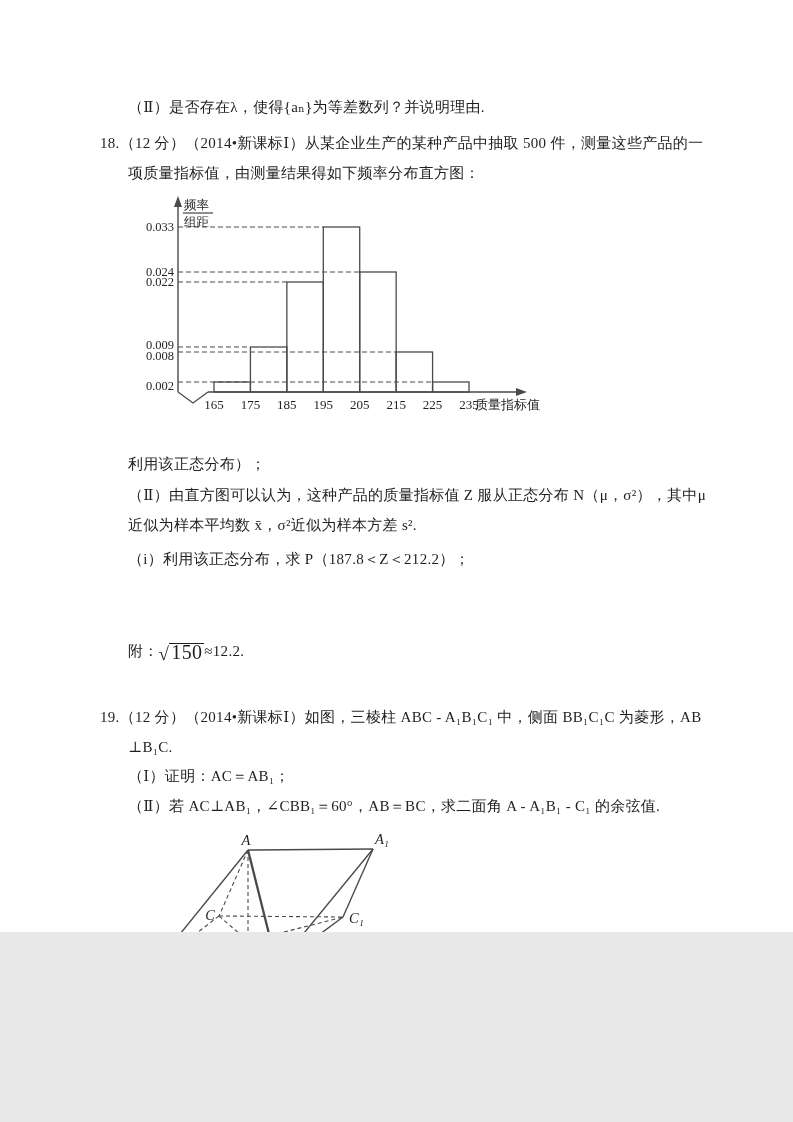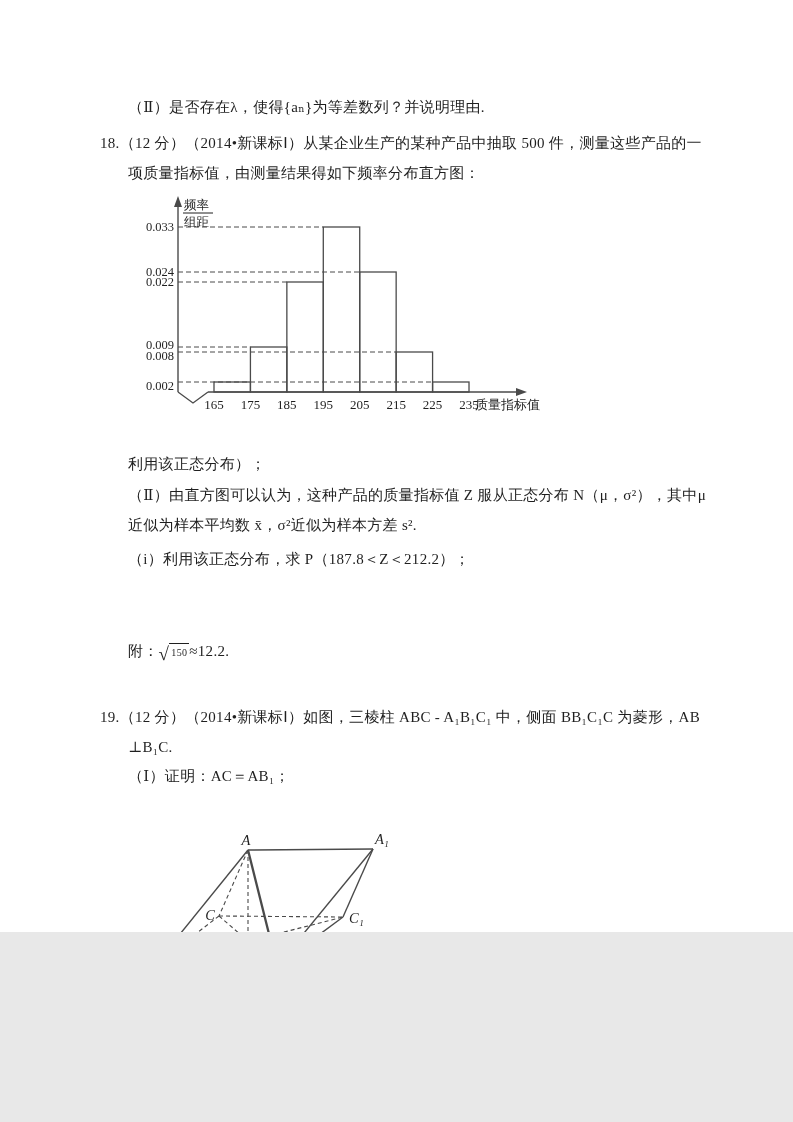--- a/index.html
+++ b/index.html
@@ -12,25 +12,25 @@
     color:#1f1f1f;
     overflow:hidden;
   }
   .line{
     position:absolute;
     font-size:15px;
     line-height:20px;
     white-space:nowrap;
     letter-spacing:0.3px;
   }
-  .ind0{left:100px;font-family:Liberation Serif, serif;}
+  .ind0{left:100px;}
   .ind1{left:128px;}
   .sqrt-wrap{display:inline-flex;align-items:flex-end;}
   .sqrt-sym{font-size:19px;line-height:17px;transform:translateY(1px);}
-  .radicand{border-top:1.2px solid #1f1f1f;padding:0 2px;font-size:10px;line-height:17px;}
+  .radicand{border-top:1.2px solid #1f1f1f;padding:0 2px;font-size:20px;line-height:17px;}
   .footer{
     position:absolute;
     top:1019px;left:0;width:100%;
     text-align:left;
     font-size:18px;
     letter-spacing:0.5px;
   }
   .footer b{font-weight:bold;}
   svg{position:absolute;overflow:visible;}
   svg text{font-family:"Liberation Serif","DejaVu Serif",serif;}
@@ -95,20 +95,21 @@
       <span class="sqrt-sym">√</span>
       <span class="radicand">150</span>
       <span>≈12.2.</span>
     </span>
   </div>
 
 
   <div class="line ind0" style="top:707px">19.（12 分）（2014•新课标Ⅰ）如图，三棱柱 ABC - A₁B₁C₁ 中，侧面 BB₁C₁C 为菱形，AB</div>
   <div class="line ind1" style="top:737px">⊥B₁C.</div>
   <div class="line ind1" style="top:766px">（Ⅰ）证明：AC＝AB₁；</div>
+  <div class="line ind1" style="top:796px">（Ⅱ）若 AC⊥AB₁，∠CBB₁＝60°，AB＝BC，求二面角 A - A₁B₁ - C₁ 的余弦值.</div>
 
   <svg style="left:130px;top:830px" width="290" height="165" viewBox="0 0 290 165">
       <line x1="118" y1="20" x2="89" y2="86" stroke="#4a4a4a" stroke-width="1.1" stroke-dasharray="4,3"></line>
       <line x1="89" y1="86" x2="213" y2="87" stroke="#4a4a4a" stroke-width="1.1" stroke-dasharray="4,3"></line>
       <line x1="89" y1="86" x2="25" y2="135" stroke="#4a4a4a" stroke-width="1.1" stroke-dasharray="4,3"></line>
       <line x1="89" y1="86" x2="147" y2="136" stroke="#4a4a4a" stroke-width="1.1" stroke-dasharray="4,3"></line>
       <line x1="25" y1="135" x2="213" y2="87" stroke="#4a4a4a" stroke-width="1.1" stroke-dasharray="4,3"></line>
       <line x1="118" y1="20" x2="118" y2="111" stroke="#4a4a4a" stroke-width="1.1" stroke-dasharray="4,3"></line>
       <line x1="118" y1="20" x2="243" y2="19" stroke="#4a4a4a" stroke-width="1.4"></line>
       <line x1="118" y1="20" x2="25" y2="135" stroke="#4a4a4a" stroke-width="1.4"></line>

